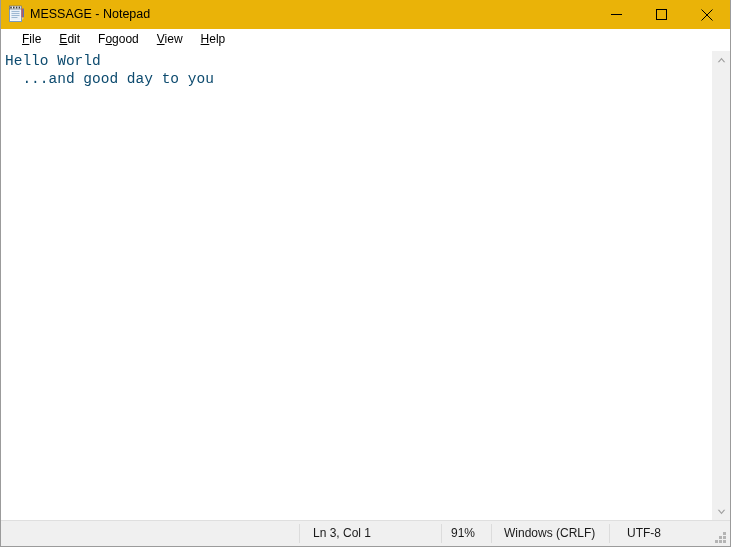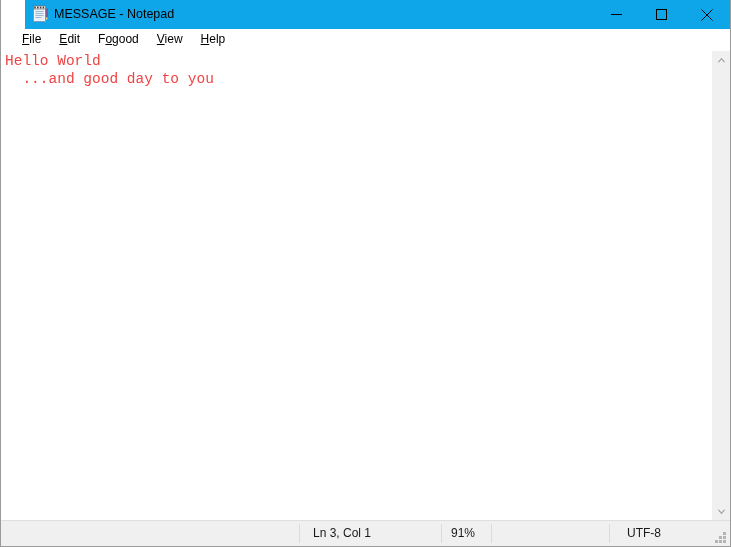--- a/index.html
+++ b/index.html
@@ -27,24 +27,23 @@
     background: #ffffff;
     display: flex;
     flex-direction: column;
   }
 
   
   #titlebar {
     position: relative;
     height: 29px;
     flex: 0 0 29px;
-    background: #0ea5e9;
-    display: flex;
-    align-items: center;
-    margin-left: 24px;
+    background: #eab308;
+    display: flex;
+    align-items: center;
   }
   #app-icon {
     position: absolute;
     left: 7px;
     top: 5px;
     width: 17px;
     height: 18px;
   }
   #title-text {
     position: absolute;
@@ -111,21 +110,21 @@
     position: relative;
   }
   #editor-text {
     position: absolute;
     left: 4px;
     top: 1px;
     margin: 0;
     font-family: "Liberation Mono", "DejaVu Sans Mono", monospace;
     font-size: 14.5px;
     line-height: 18px;
-    color: #ef4444;
+    color: #0c4a6e;
     white-space: pre;
     tab-size: 8;
   }
   #caret {
     position: absolute;
     left: 4px;
     top: 37px;
     width: 1px;
     height: 16px;
     background: #000000;
@@ -300,20 +299,21 @@
   </div>
 
   <div id="statusbar">
     <div class="sb-sep" id="sep1"></div>
     <div class="sb-sep" id="sep2"></div>
     <div class="sb-sep" id="sep3"></div>
     <div class="sb-sep" id="sep4"></div>
 
     <div class="sb-cell" id="sb-lncol">Ln 3, Col 1</div>
     <div class="sb-cell" id="sb-zoom">91%</div>
+    <div class="sb-cell" id="sb-eol">Windows (CRLF)</div>
     <div class="sb-cell" id="sb-enc">UTF-8</div>
 
     <span id="resize-grip">
       <svg width="13" height="13" viewBox="0 0 13 13">
         <g fill="#b4b4b4">
           <rect x="9" y="1" width="3" height="3"></rect>
           <rect x="5" y="5" width="3" height="3"></rect>
           <rect x="9" y="5" width="3" height="3"></rect>
           <rect x="1" y="9" width="3" height="3"></rect>
           <rect x="5" y="9" width="3" height="3"></rect>

